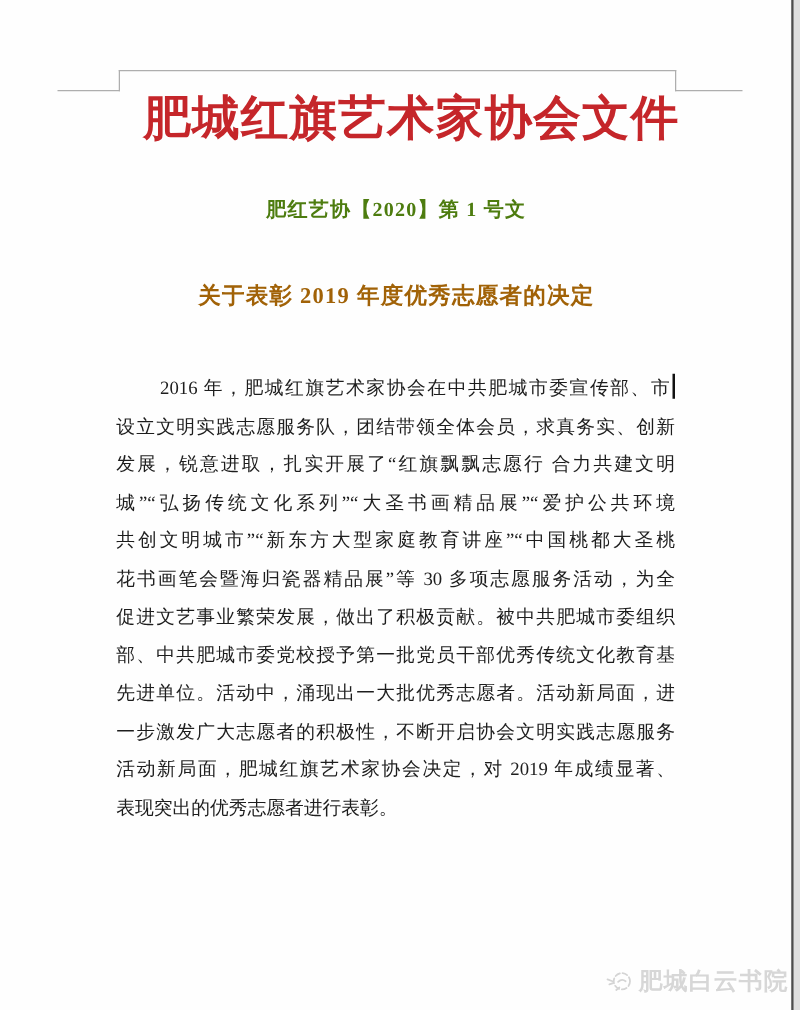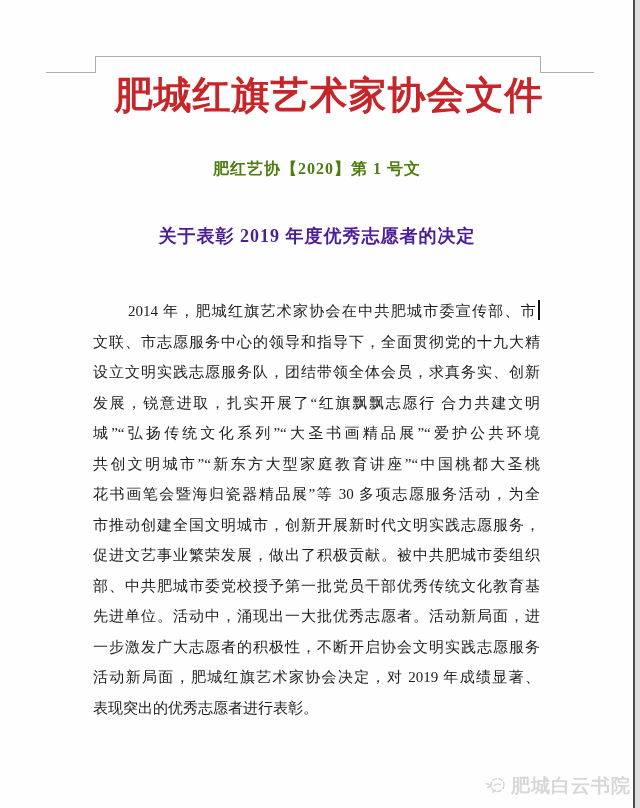--- a/index.html
+++ b/index.html
@@ -31,21 +31,21 @@
     letter-spacing: 1px; white-space: nowrap; padding-left: 12px;
   }
   .doc-number {
     position: absolute; left: 0; top: 156px; width: 634px;
     text-align: center; color: #4d7c0f;
     font-size: 16px; font-weight: 700; line-height: 26px;
     letter-spacing: 1px;
   }
   .doc-heading {
     position: absolute; left: 0; top: 222px; width: 634px;
-    text-align: center; color: #4c1d95;
+    text-align: center; color: #a16207;
     font-size: 18px; font-weight: 700; line-height: 28px;
     letter-spacing: 1px;
   }
 
   .body-text {
     position: absolute; left: 93px; top: 296px; width: 447px;
     color: #1d1d1d; font-size: 15px;
   }
   .body-line {
     height: 30.5px; line-height: 30.5px;
@@ -82,28 +82,26 @@
   <div class="mark mark-left-v"></div>
   <div class="mark mark-left-h"></div>
   <div class="mark mark-right-v"></div>
   <div class="mark mark-right-h"></div>
 
   <div class="org-title">肥城红旗艺术家协会文件</div>
   <div class="doc-number">肥红艺协【2020】第 1 号文</div>
   <div class="doc-heading">关于表彰 2019 年度优秀志愿者的决定</div>
 
   <div class="body-text">
-    <div class="body-line first"><span>2014 年，肥城红旗艺术家协会在中共肥城市委宣传部、市</span><span class="text-cursor"></span></div>
-    <div class="body-line">文联、市志愿服务中心的领导和指导下，全面贯彻党的十九大精</div>
+    <div class="body-line first"><span>2016 年，肥城红旗艺术家协会在中共肥城市委宣传部、市</span><span class="text-cursor"></span></div>
     <div class="body-line">设立文明实践志愿服务队，团结带领全体会员，求真务实、创新</div>
     <div class="body-line">发展，锐意进取，扎实开展了“红旗飘飘志愿行 合力共建文明</div>
     <div class="body-line">城”“弘扬传统文化系列”“大圣书画精品展”“爱护公共环境</div>
     <div class="body-line">共创文明城市”“新东方大型家庭教育讲座”“中国桃都大圣桃</div>
     <div class="body-line">花书画笔会暨海归瓷器精品展”等 30 多项志愿服务活动，为全</div>
-    <div class="body-line">市推动创建全国文明城市，创新开展新时代文明实践志愿服务，</div>
     <div class="body-line">促进文艺事业繁荣发展，做出了积极贡献。被中共肥城市委组织</div>
     <div class="body-line">部、中共肥城市委党校授予第一批党员干部优秀传统文化教育基</div>
     <div class="body-line">先进单位。活动中，涌现出一大批优秀志愿者。活动新局面，进</div>
     <div class="body-line">一步激发广大志愿者的积极性，不断开启协会文明实践志愿服务</div>
     <div class="body-line">活动新局面，肥城红旗艺术家协会决定，对 2019 年成绩显著、</div>
     <div class="body-line last">表现突出的优秀志愿者进行表彰。</div>
   </div>
 
   <div class="watermark">
     <svg class="watermark-logo" viewBox="0 0 24 24">

